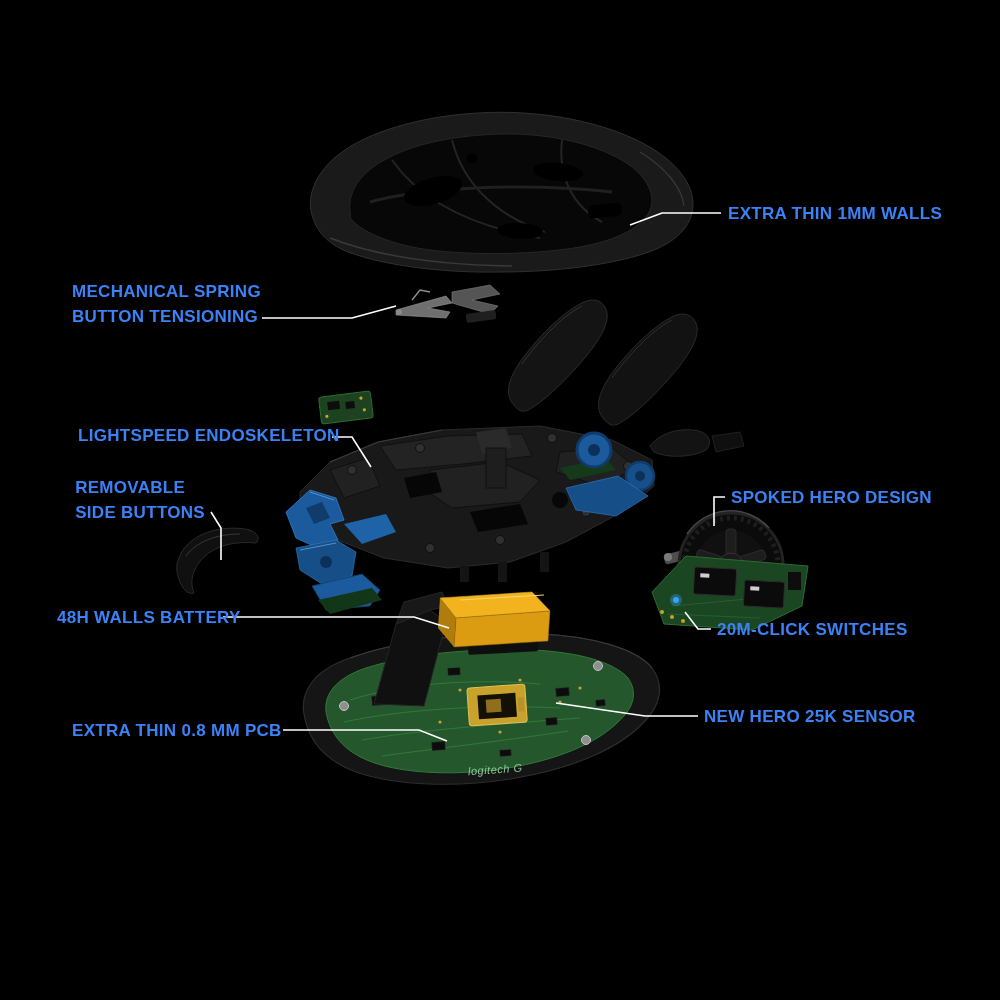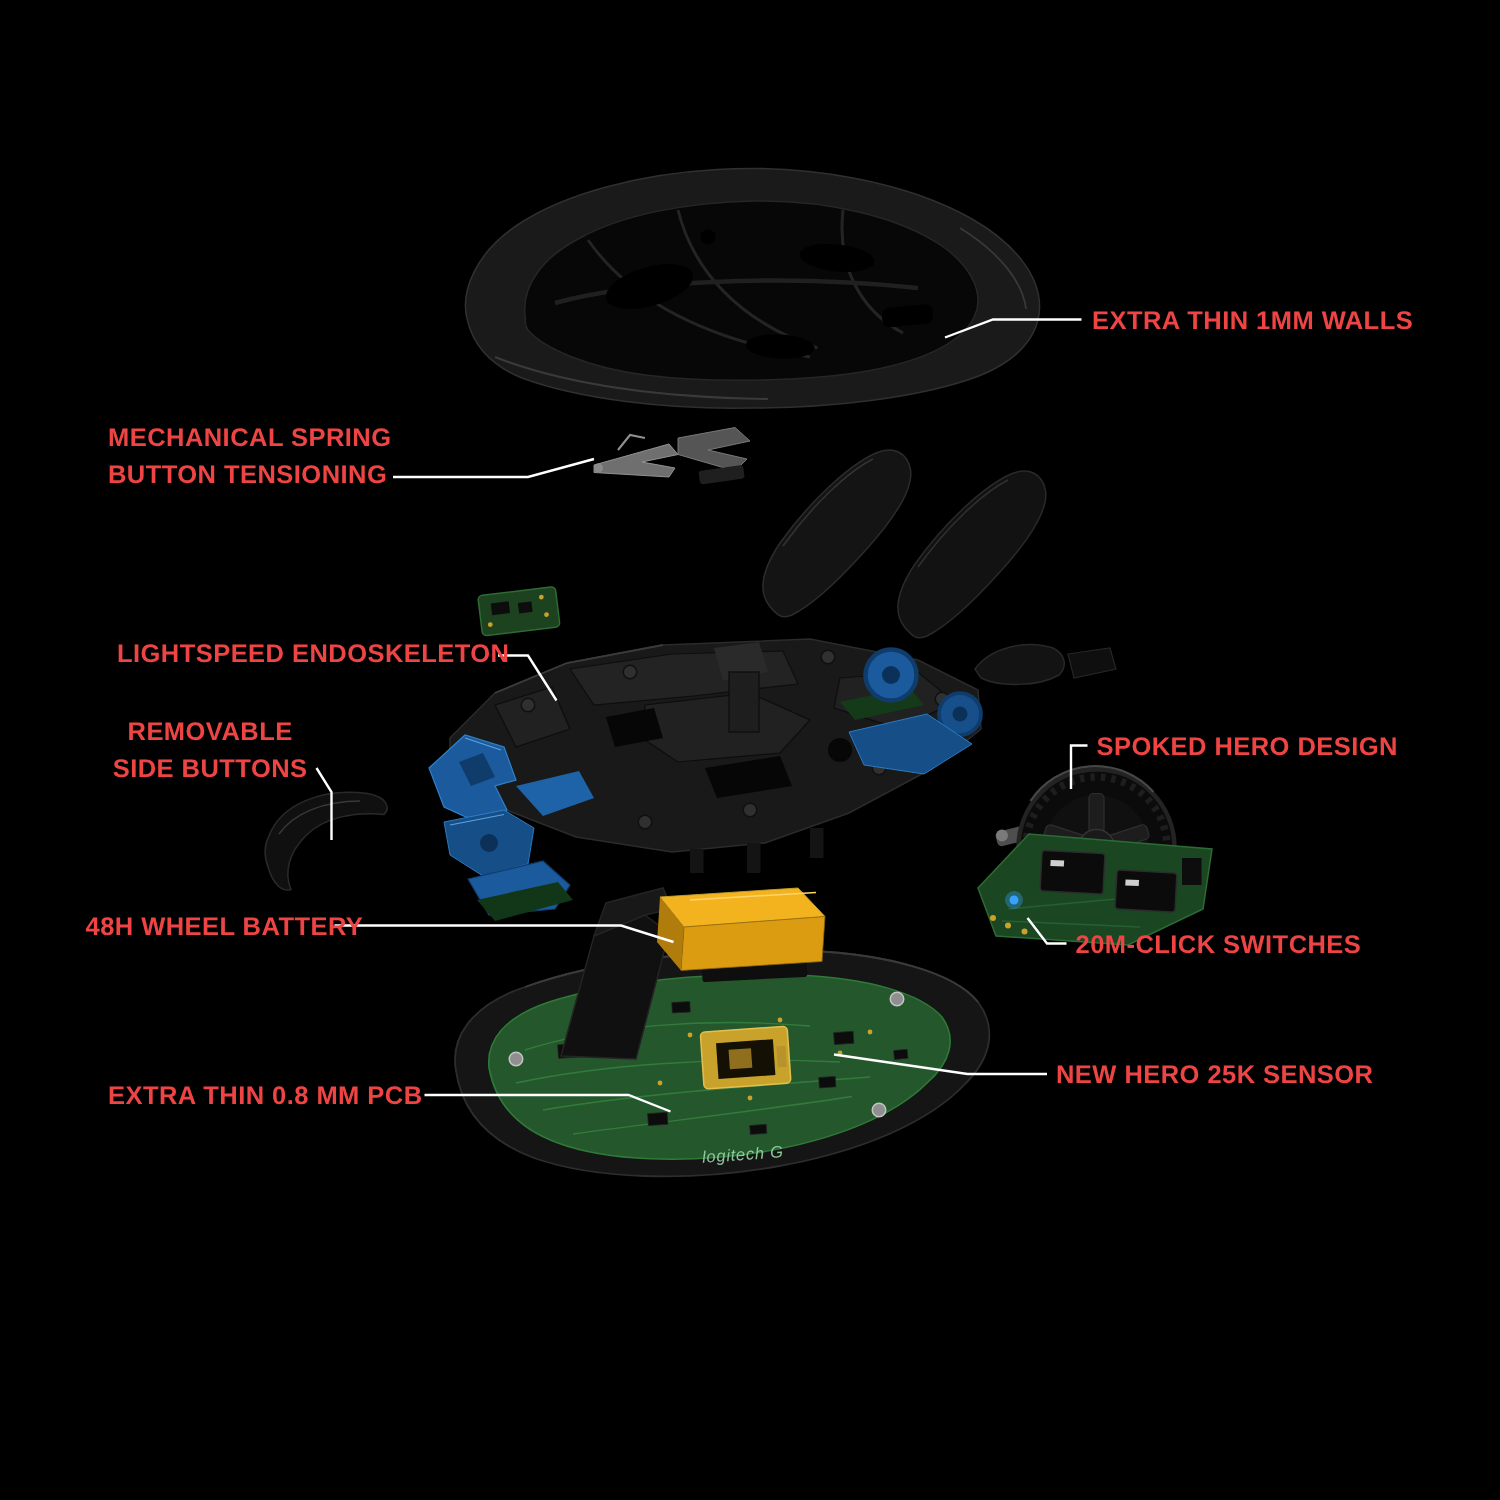--- a/index.html
+++ b/index.html
@@ -6,28 +6,28 @@
   .stage{
     position:relative;
     width:1000px;height:1000px;
     background:#000;
     overflow:hidden;
     font-family:"Liberation Sans","DejaVu Sans",sans-serif;
   }
   .stage svg{position:absolute;left:0;top:0;}
   .label{
     position:absolute;
-    color:#ef4444;
+    color:#3b82f6;
     font-weight:bold;
     font-size:17px;
     letter-spacing:0.3px;
     line-height:25px;
     white-space:nowrap;
   }
-  .label.align-right{text-align:center;}
+  .label.align-right{text-align:left;}
 </style>
 </head>
 <body>
 
 <div class="stage">
 
   <svg width="1000" height="1000" viewBox="0 0 1000 1000">
 
     <g>
       <path d="M312,215 C306,196 316,168 348,148 C378,129 426,116 478,113 C540,109 606,122 648,146 C676,162 694,184 693,206 C692,226 676,243 646,253 C610,265 556,272 500,272 C444,273 386,266 348,252 C326,243 316,230 312,215 Z" fill="#1a1a1a" stroke="#303030" stroke-width="1"></path>
@@ -234,21 +234,21 @@
 
   <div class="label" style="left:78px;top:423px">LIGHTSPEED ENDOSKELETON</div>
 
   <div class="label align-right" style="right:795px;top:475px">
     <div>REMOVABLE</div>
     <div>SIDE BUTTONS</div>
   </div>
 
   <div class="label" style="left:731px;top:485px">SPOKED HERO DESIGN</div>
 
-  <div class="label" style="left:57px;top:605px">48H WHEEL BATTERY</div>
+  <div class="label" style="left:57px;top:605px">48H WALLS BATTERY</div>
 
   <div class="label" style="left:717px;top:617px">20M-CLICK SWITCHES</div>
 
   <div class="label" style="left:72px;top:718px">EXTRA THIN 0.8 MM PCB</div>
 
   <div class="label" style="left:704px;top:704px">NEW HERO 25K SENSOR</div>
 
 </div>
 
 </body></html>

